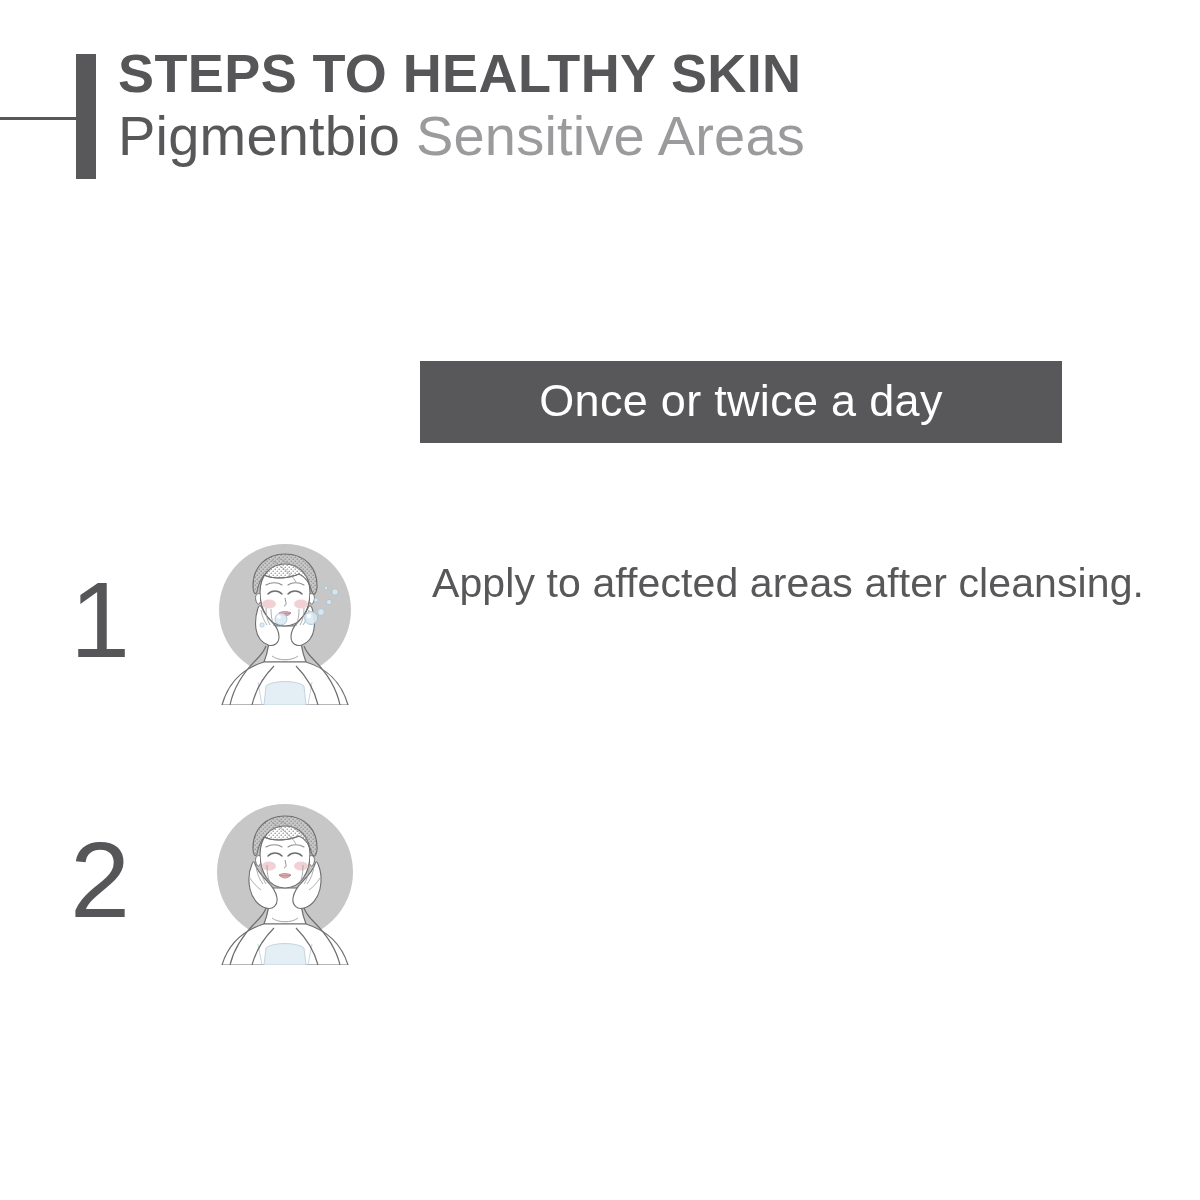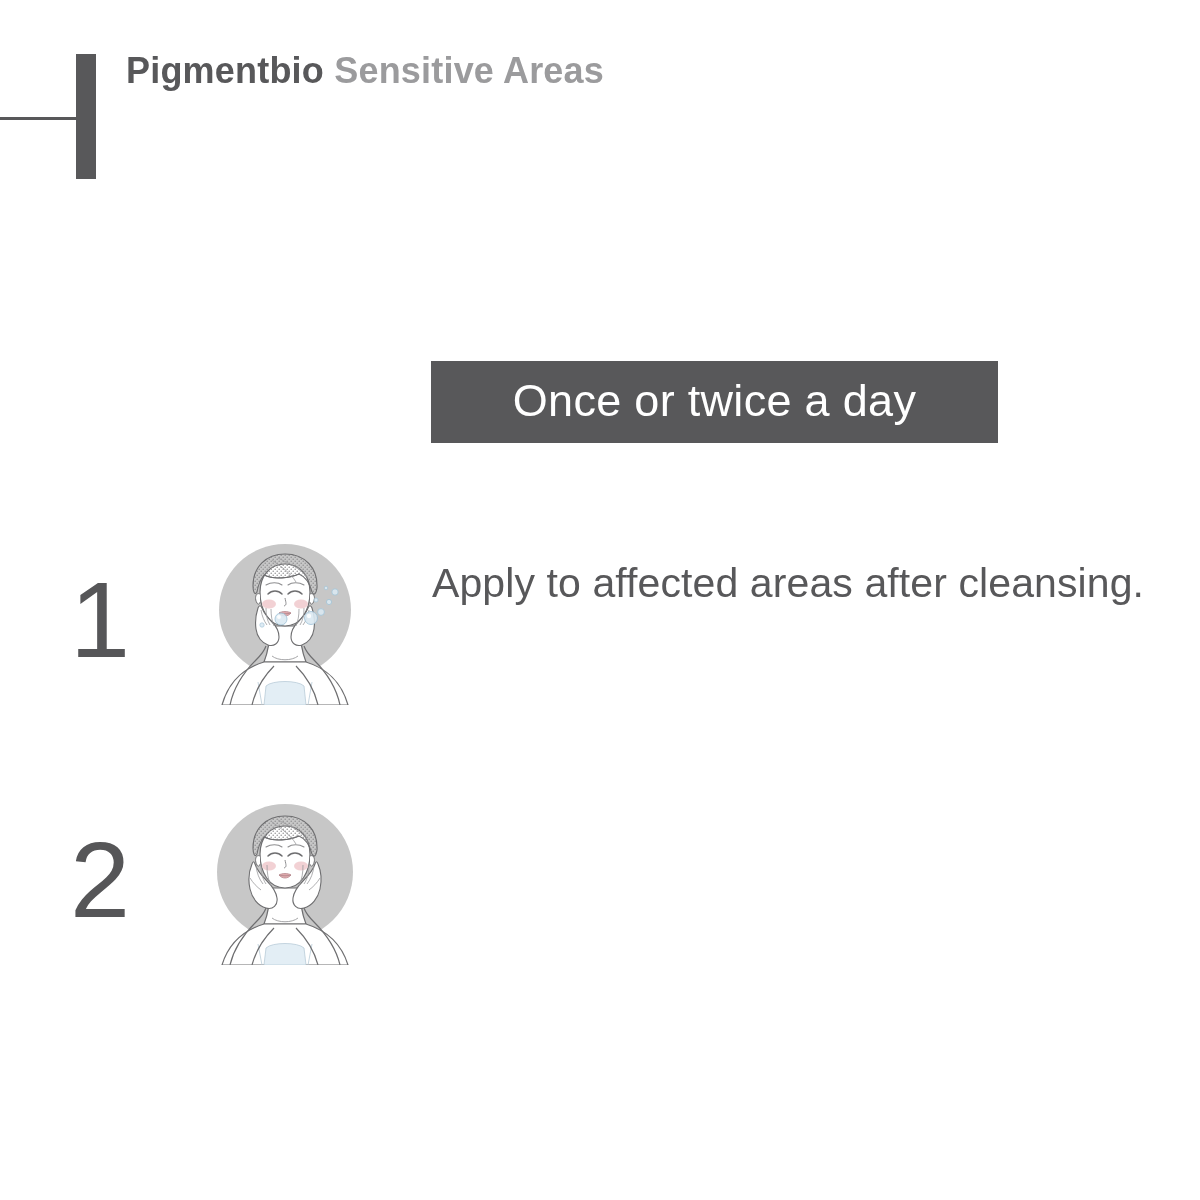--- a/index.html
+++ b/index.html
@@ -45,36 +45,36 @@
     font-size: 54px;
     font-weight: 700;
     letter-spacing: 0.4px;
     color: #565658;
     line-height: 1.02;
     white-space: nowrap;
     margin: 0;
     font-stretch: condensed;
   }
   #subtitle {
-    margin: 6px 0 0 8px;
-    font-size: 36px;
-    font-weight: 700;
+    margin: 6px 0 0 0;
+    font-size: 56px;
+    font-weight: 400;
     line-height: 1.05;
     white-space: nowrap;
     letter-spacing: 0.2px;
   }
   #subtitle .brand { color: #58585a; }
   #subtitle .variant { color: #9b9b9d; }
 
   
   #frequency-banner {
     position: absolute;
-    left: 431px;
+    left: 420px;
     top: 361px;
-    width: 567px;
+    width: 642px;
     height: 82px;
     background: #58585a;
     display: flex;
     align-items: center;
     justify-content: center;
   }
   #frequency-banner-label {
     color: #ffffff;
     font-size: 45px;
     font-weight: 400;
@@ -129,20 +129,21 @@
 </style>
 </head>
 <body>
 
 <div id="page">
 
   <div id="logo-mark-line"></div>
   <div id="logo-mark-bar"></div>
 
   <div id="header-block">
+    <div id="title">STEPS TO HEALTHY SKIN</div>
     <div id="subtitle">
       <span class="brand">Pigmentbio</span><span>&nbsp;</span><span class="variant">Sensitive Areas</span>
     </div>
   </div>
 
   <div id="frequency-banner">
     <span id="frequency-banner-label">Once or twice a day</span>
   </div>
 
   <div class="step-row" id="step-row-1">

